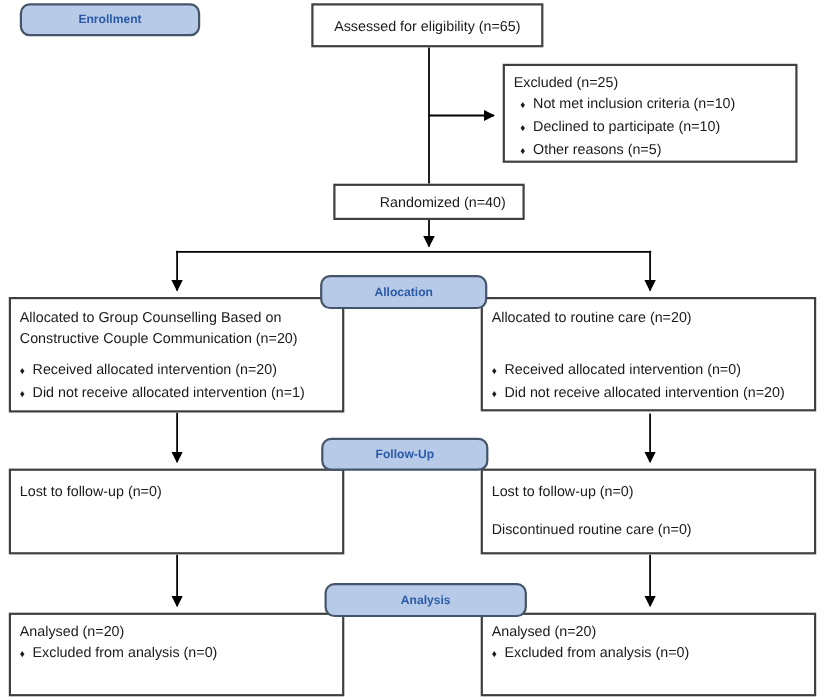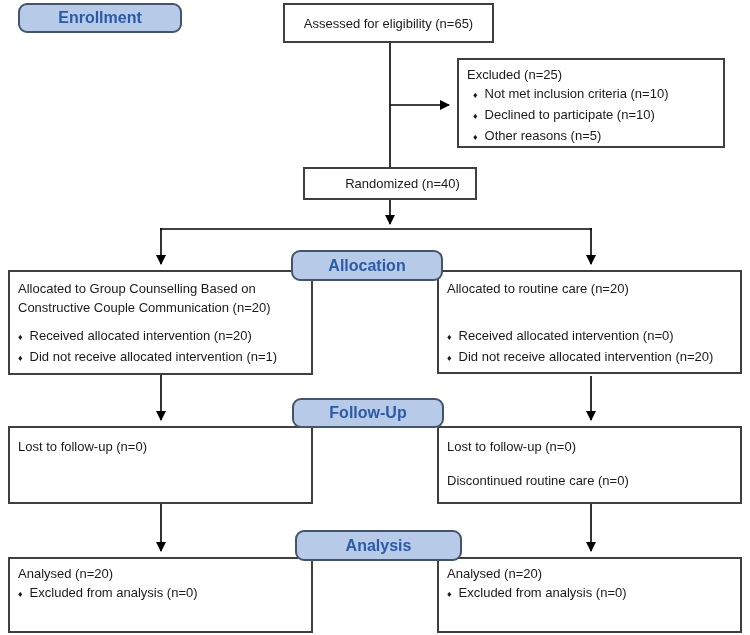--- a/index.html
+++ b/index.html
@@ -34,27 +34,27 @@
   .b-fu-r{left:437px;top:426px;width:305px;height:78px;padding:9px 8px;}
   .b-an-l{left:8px;top:557px;width:305px;height:76px;padding:5px 8px;}
   .b-an-r{left:437px;top:557px;width:305px;height:76px;padding:5px 8px;}
   .stage-label{
     position:absolute;box-sizing:border-box;
     display:flex;align-items:center;justify-content:center;
     background:var(--label-fill,#b7cbe8);
     border:2px solid var(--label-border,#44546a);
     border-radius:9px;
     color:var(--label-text,#2b5aa6);
-    font-weight:bold;font-size:16px;
+    font-weight:bold;font-size:11px;
     z-index:3;
   }
   .l-enroll{left:18px;top:3px;width:164px;height:30px;}
   .l-alloc{left:291px;top:250px;width:152px;height:31px;}
   .l-fu{left:292px;top:398px;width:152px;height:30px;text-align:right;}
-  .l-an{left:295px;top:530px;width:167px;height:31px;}
+  .l-an{left:295px;top:530px;width:184px;height:31px;}
   .bullets{margin:0;}
   .bullets.gap-s{margin-top:9px;}
   .bullets.gap-l{margin-top:28px;}
   .bullets.indent{margin-left:6px;}
   .bullet-row{display:flex;align-items:baseline;}
   .bullet{
     flex:0 0 auto;
     font-size:9px;line-height:19px;
     margin-right:7px;
   }

